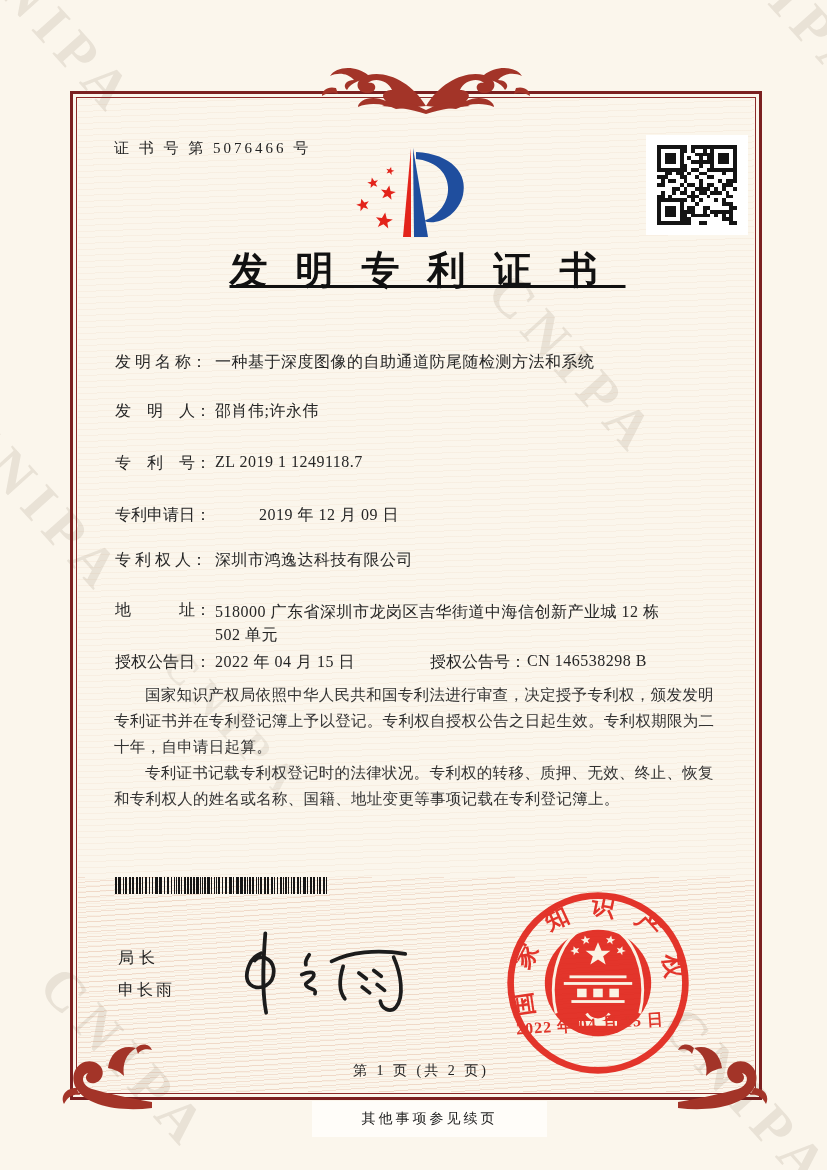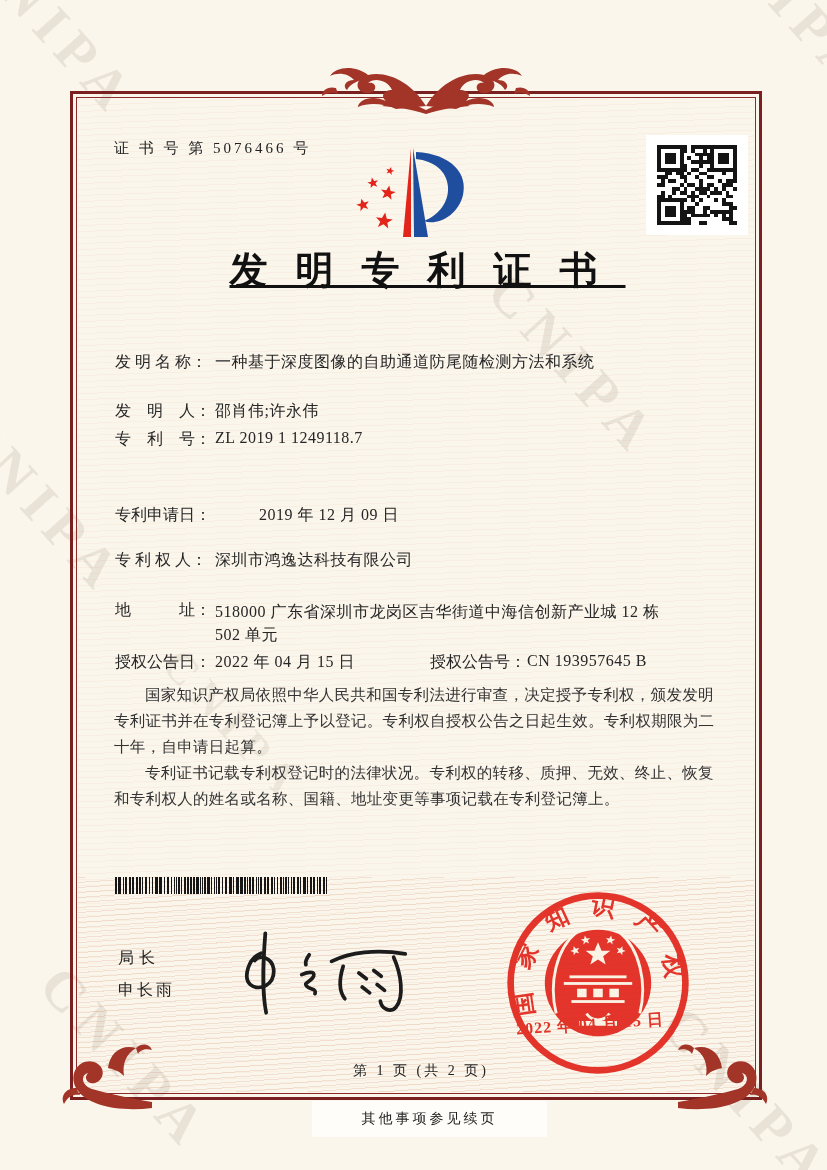--- a/index.html
+++ b/index.html
@@ -385,41 +385,41 @@
 <div class="title">发明专利证书</div>
 
 <div class="field-row" style="top:352px;">
   <span class="field-label">发 明 名 称：</span>
   <span class="field-value">一种基于深度图像的自助通道防尾随检测方法和系统</span>
 </div>
 <div class="field-row" style="top:401px;">
   <span class="field-label">发　明　人：</span>
   <span class="field-value">邵肖伟;许永伟</span>
 </div>
-<div class="field-row" style="top:429px;">
+<div class="field-row" style="top:453px;">
   <span class="field-label">专　利　号：</span>
   <span class="field-value">ZL 2019 1 1249118.7</span>
 </div>
 <div class="field-row" style="top:505px;gap:44px;">
   <span class="field-label">专利申请日：</span>
   <span class="field-value">2019 年 12 月 09 日</span>
 </div>
 <div class="field-row" style="top:550px;">
   <span class="field-label">专 利 权 人：</span>
   <span class="field-value">深圳市鸿逸达科技有限公司</span>
 </div>
 <div class="field-row" style="top:600px;">
   <span class="field-label">地　　　址：</span>
   <span class="field-value narrow">518000 广东省深圳市龙岗区吉华街道中海信创新产业城 12 栋 502 单元</span>
 </div>
 <div class="field-row" style="top:652px; position:absolute;">
   <span class="field-label">授权公告日：</span>
   <span class="field-value" style="max-width:215px;">2022 年 04 月 15 日</span>
   <span class="grant-label">授权公告号：</span>
-  <span class="grant-value">CN 193957645 B</span>
+  <span class="grant-value">CN 146538298 B</span>
 </div>
 
 <div class="paras">
   <p>国家知识产权局依照中华人民共和国专利法进行审查，决定授予专利权，颁发发明专利证书并在专利登记簿上予以登记。专利权自授权公告之日起生效。专利权期限为二十年，自申请日起算。</p>
   <p>专利证书记载专利权登记时的法律状况。专利权的转移、质押、无效、终止、恢复和专利权人的姓名或名称、国籍、地址变更等事项记载在专利登记簿上。</p>
 </div>
 
 <svg id="barcode" class="abs" style="left:115px; top:877px;" width="214" height="17" viewBox="0 0 214 17" shape-rendering="crispEdges">
     <rect x="0" y="0" width="2" height="17" fill="#161616"></rect>
     <rect x="3" y="0" width="3" height="17" fill="#161616"></rect>

